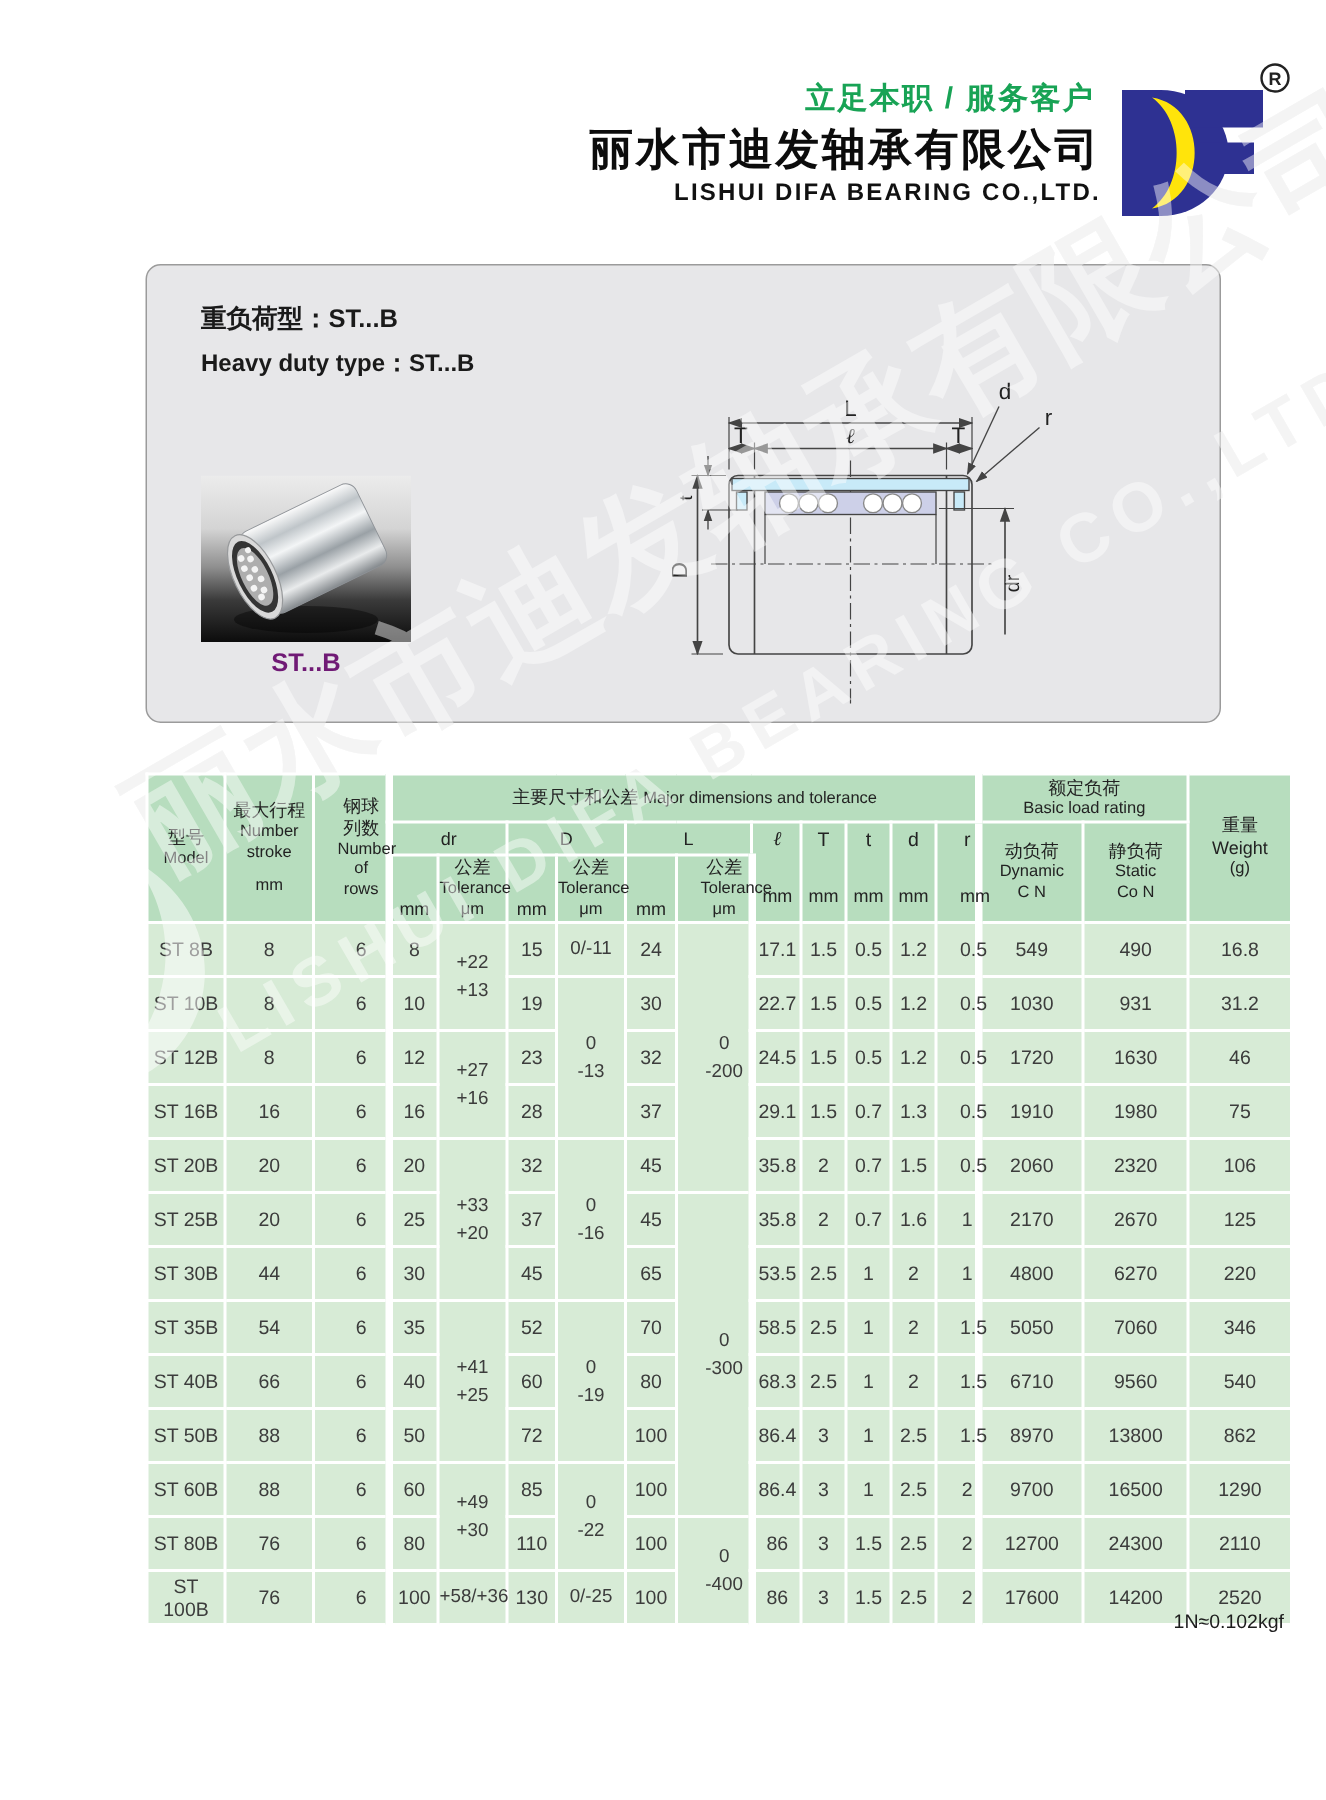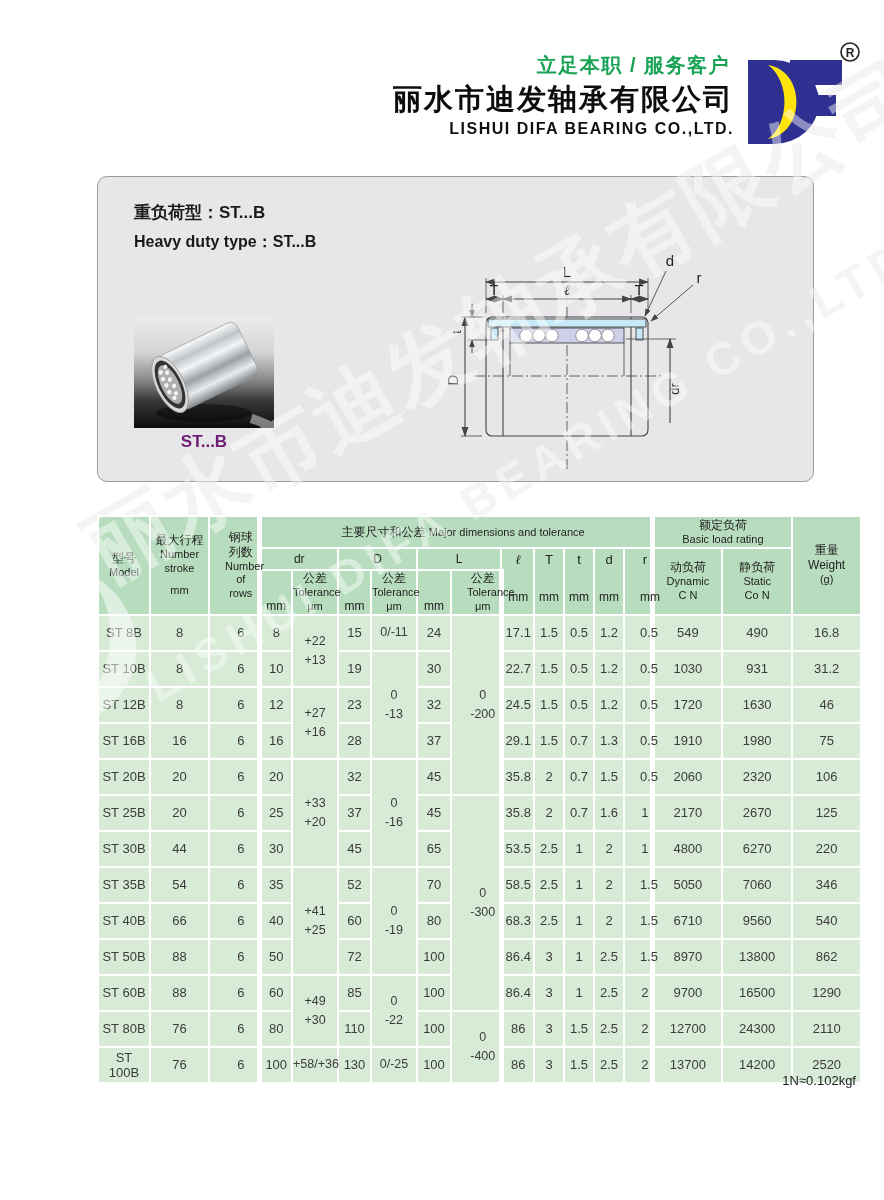--- a/index.html
+++ b/index.html
@@ -531,21 +531,21 @@
           <td>100</td>
           <td class="tol" rowspan="1">+58/+36</td>
           <td>130</td>
           <td class="tol" rowspan="1">0/-25</td>
           <td>100</td>
           <td>86</td>
           <td>3</td>
           <td>1.5</td>
           <td>2.5</td>
           <td class="sep">2</td>
-          <td>13700</td>
+          <td>17600</td>
           <td>14200</td>
           <td>2520</td>
         </tr>
       </tbody>
   </table>
 
   <div class="wm wm-over">
     <div class="wm-cn">丽水市迪发轴承有限公司</div>
     <div class="wm-en">LISHUI DIFA BEARING CO.,LTD</div>
     <svg class="wm-df" width="150" height="170">

